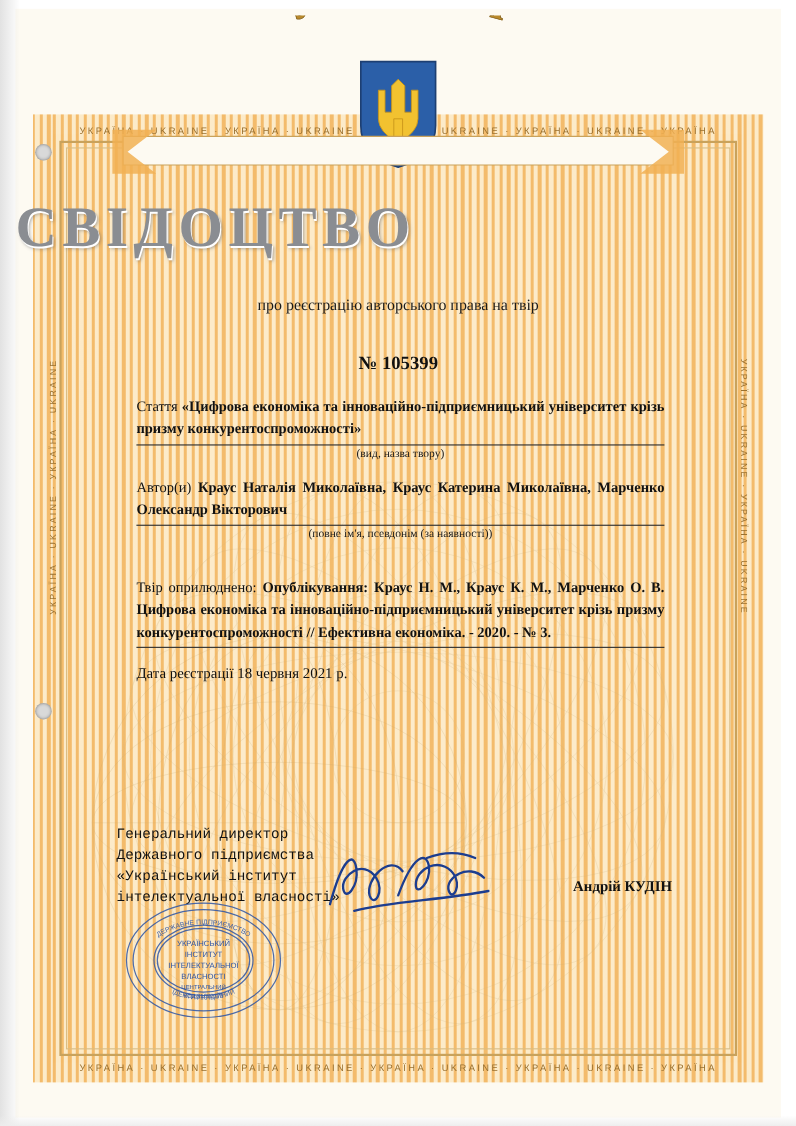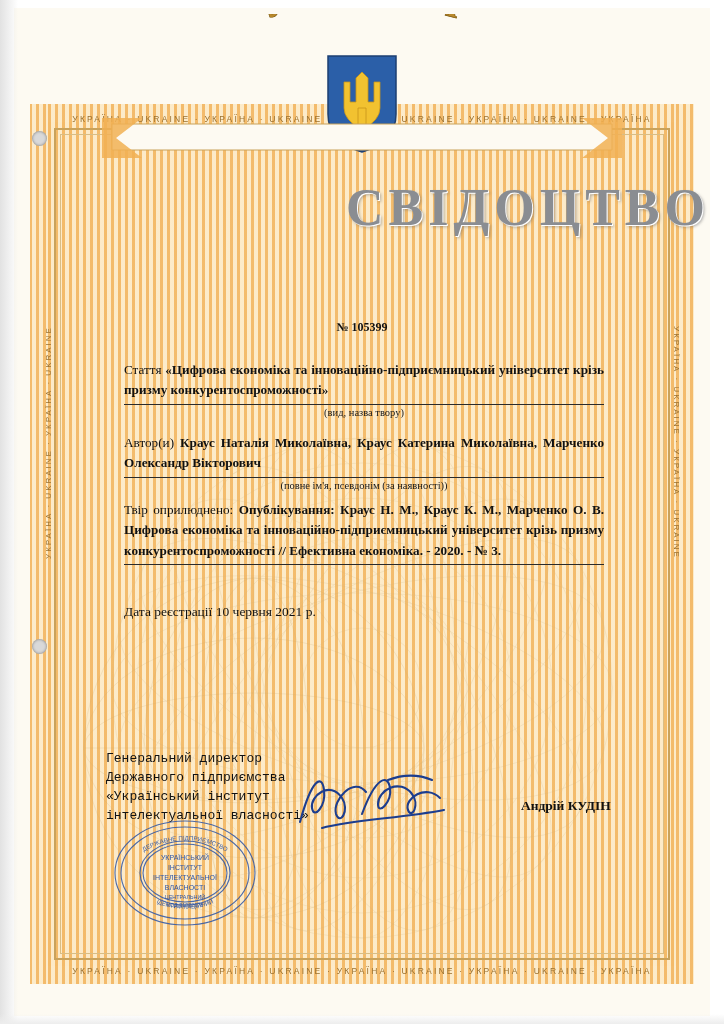--- a/index.html
+++ b/index.html
@@ -166,21 +166,21 @@
     width: 520px;
     height: 44px;
   }
 
   
   .main-title {
     position: absolute;
     left: 0;
     top: 170px;
     width: 696px;
-    text-align: right;
+    text-align: left;
     font-family: "Liberation Serif", serif;
     font-weight: bold;
     font-size: 52px;
     letter-spacing: 5px;
     color: #8a8d92;
     text-shadow:
       1px 1px 0 #ffffff,
       2px 2px 3px rgba(90,90,95,0.45);
   }
   .subtitle {
@@ -191,41 +191,42 @@
     text-align: center;
     font-size: 14.5px;
     color: #1a1a1a;
   }
   .cert-number {
     position: absolute;
     left: 0;
     top: 312px;
     width: 696px;
     text-align: center;
-    font-size: 12px;
+    font-size: 17px;
     font-weight: bold;
     color: #111;
   }
 
   
   .field {
     position: absolute;
     left: 110px;
     width: 480px;
   }
   .field .value {
     font-size: 13.2px;
     font-weight: bold;
     color: #111;
     line-height: 1.55;
     text-align: justify;
     text-align-last: left;
   }
   .field .value.justify-all {
     text-align: justify;
+    margin-top: 24px;
   }
   .field .label-under {
     margin-top: 2px;
     text-align: center;
     font-size: 10.5px;
     color: #1a1a1a;
     font-weight: normal;
   }
   .rule {
     border-top: 1px solid #2a2a2a;
@@ -385,20 +386,21 @@
     </svg>
 
     <svg class="header-ribbon" viewBox="0 0 520 44">
       <path d="M10,8 L510,8 L510,34 L10,34 Z" fill="#fdfaf2" stroke="#c9a25b" stroke-width="1"></path>
       <path d="M0,2 L40,2 L14,22 L40,42 L0,42 Z" fill="#f1b054" opacity="0.85"></path>
       <path d="M520,2 L480,2 L506,22 L480,42 L520,42 Z" fill="#f1b054" opacity="0.85"></path>
     </svg>
   </div>
 
   <div class="main-title">СВІДОЦТВО</div>
+  <div class="subtitle">про реєстрацію авторського права на твір</div>
   <div class="cert-number">№ 105399</div>
 
   <div class="field" id="field-authors">
     <div class="value">
       <span class="prefix">Автор(и)</span>
       <span>Краус Наталія Миколаївна, Краус Катерина Миколаївна, Марченко Олександр Вікторович</span>
     </div>
     <div class="rule"></div>
     <div class="label-under">(повне ім'я, псевдонім (за наявності))</div>
   </div>
@@ -413,21 +415,21 @@
   </div>
 
   <div class="field" id="field-published">
     <div class="value justify-all">
       <span class="prefix">Твір оприлюднено:</span>
       <span>Опублікування: Краус Н. М., Краус К. М., Марченко О. В. Цифрова економіка та інноваційно-підприємницький університет крізь призму конкурентоспроможності // Ефективна економіка. - 2020. - № 3.</span>
     </div>
     <div class="rule"></div>
   </div>
 
-  <div id="field-date">Дата реєстрації 10 червня 2021 р.</div>
+  <div id="field-date">Дата реєстрації 18 червня 2021 р.</div>
 
   <div class="sign-block">
     <div>Генеральний директор</div>
     <div>Державного підприємства</div>
     <div>«Український інститут</div>
     <div>інтелектуальної власності»</div>
   </div>
 
   <svg class="signature-mark" viewBox="0 0 160 70">
     <g fill="none" stroke="#1c3d8f" stroke-width="2.1" stroke-linecap="round">

